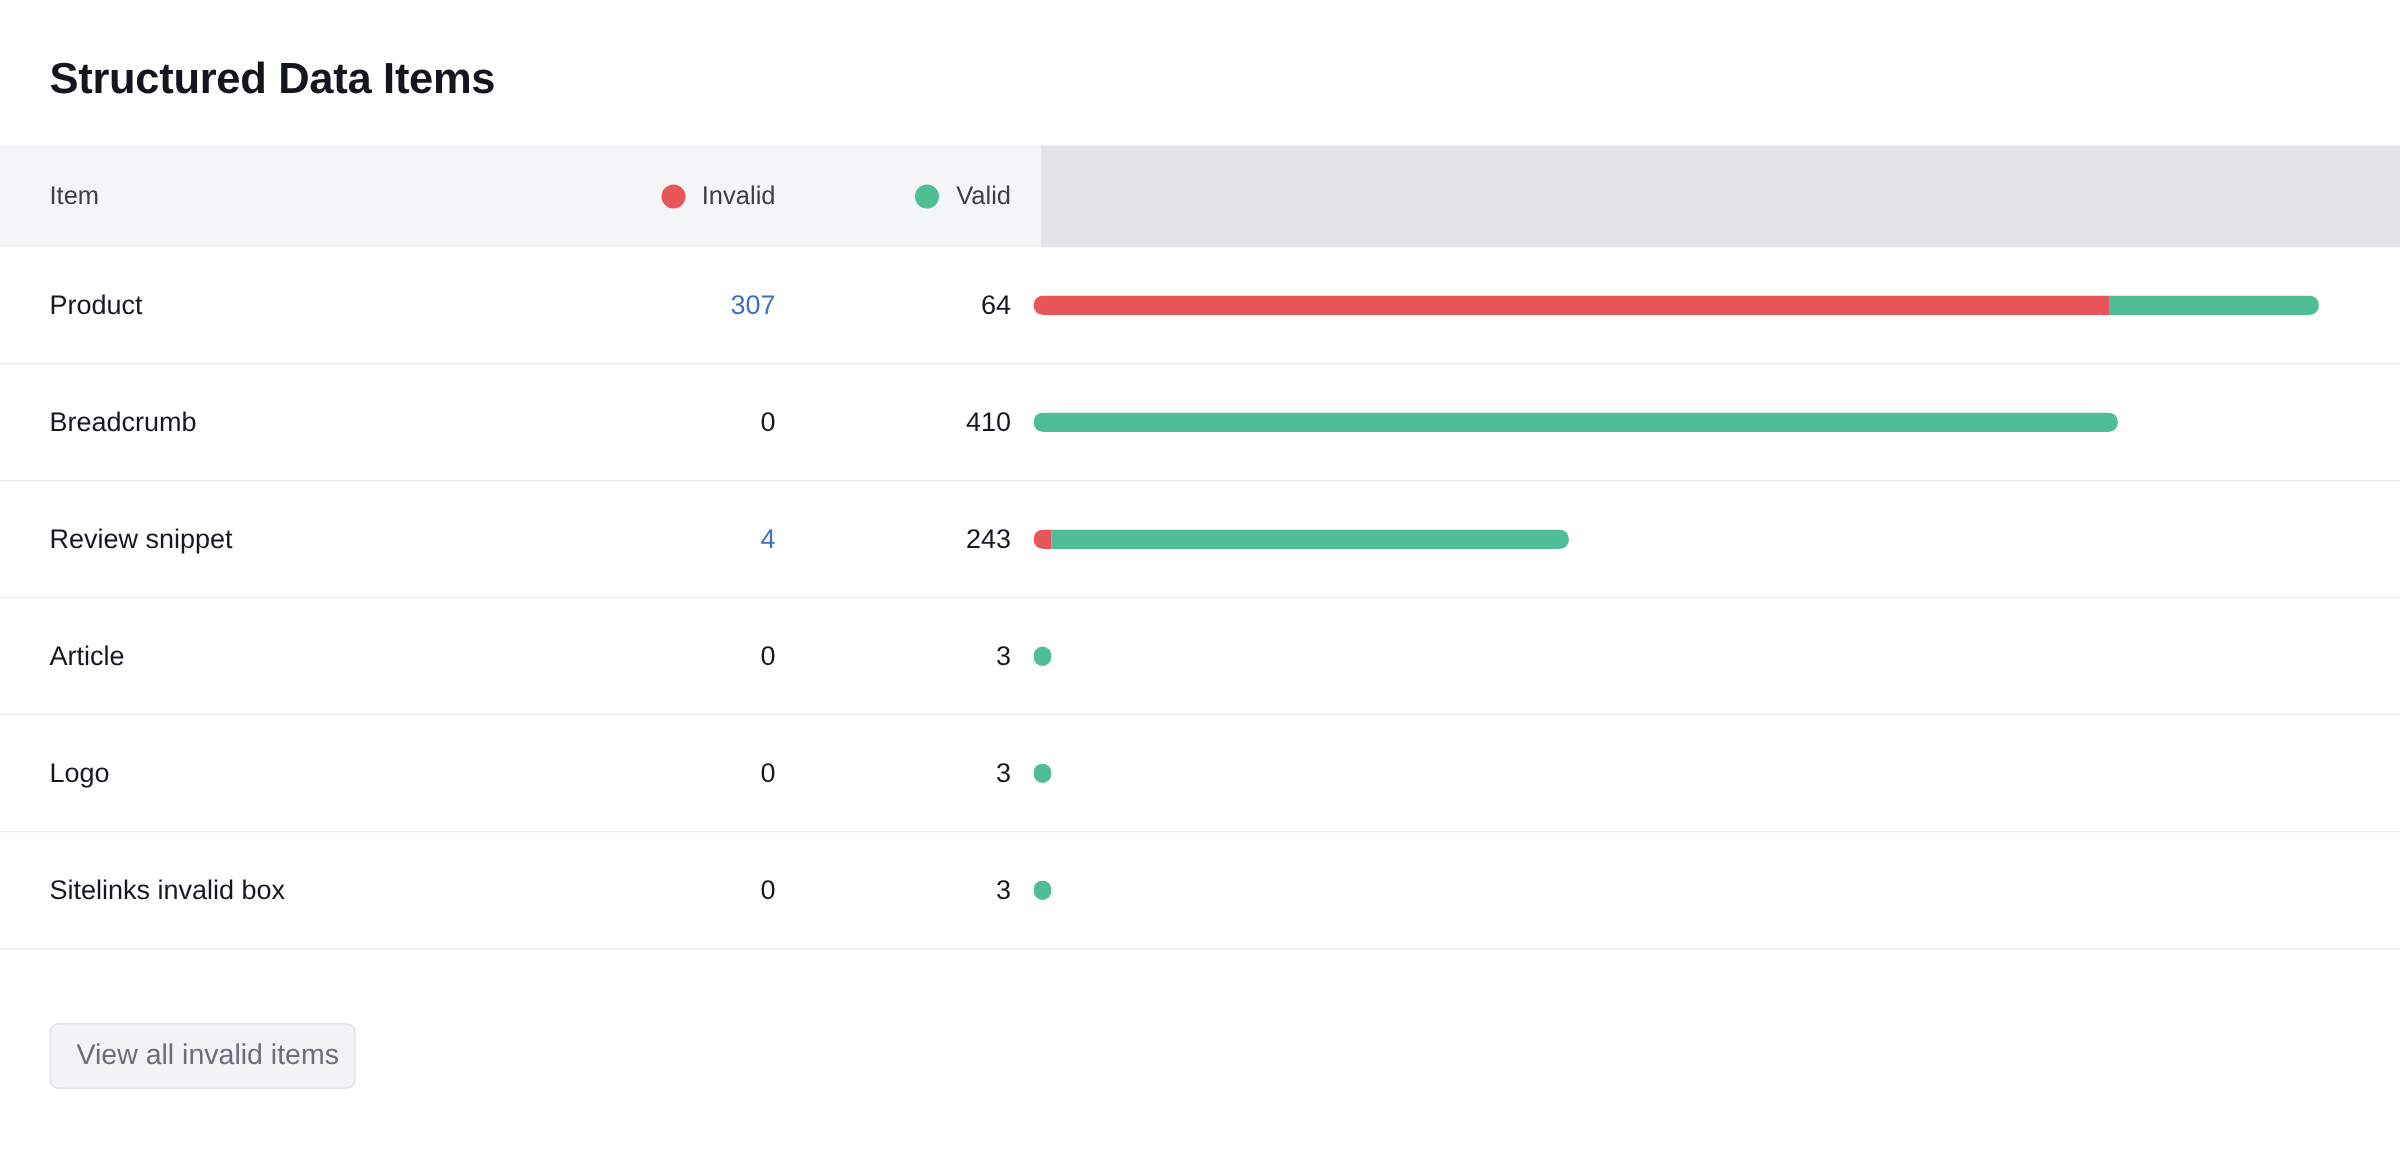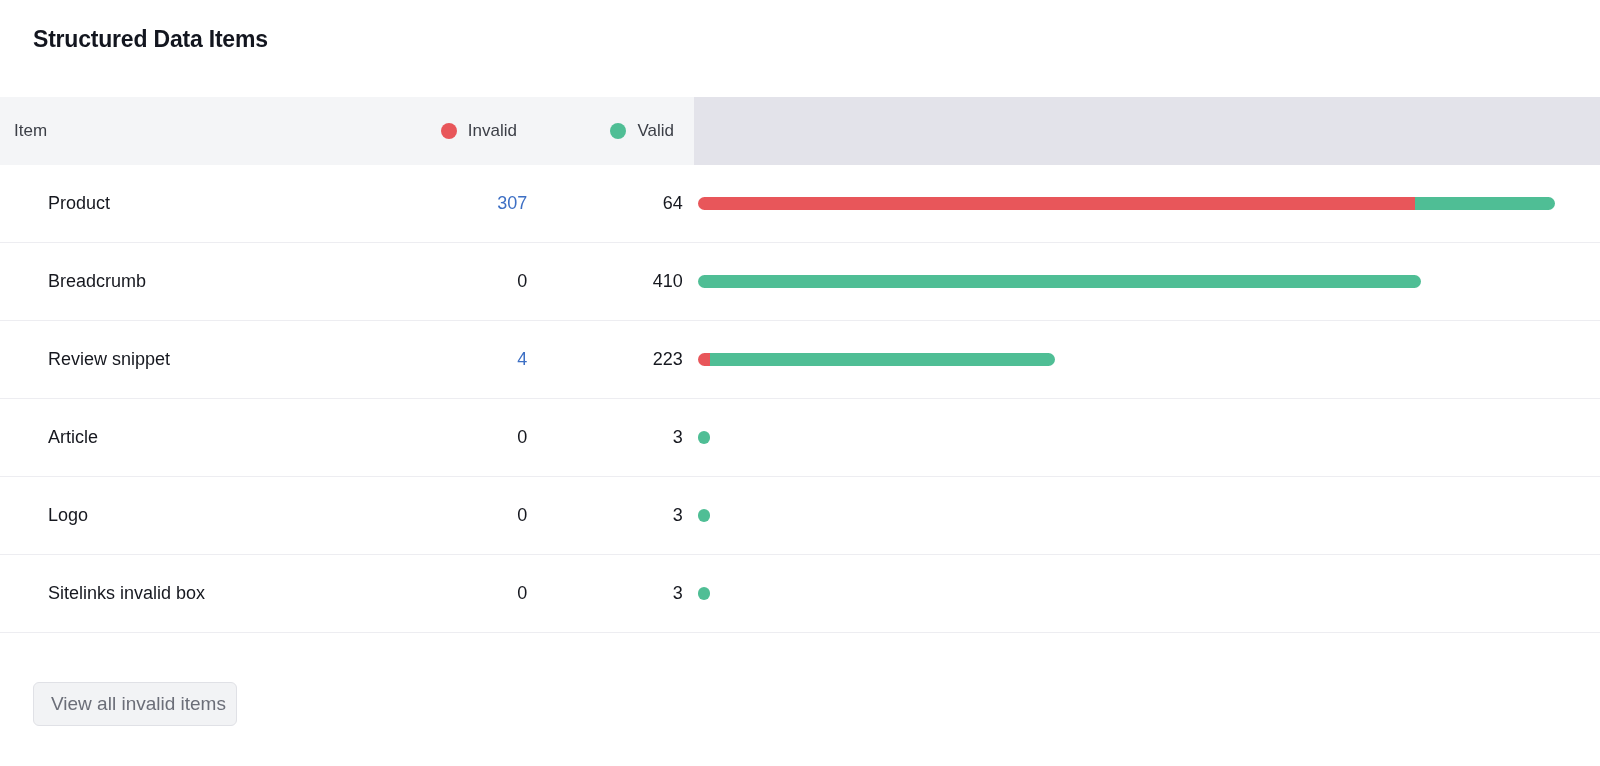--- a/index.html
+++ b/index.html
@@ -16,22 +16,22 @@
     position: relative;
     width: 1600px;
     height: 766px;
     overflow: hidden;
   }
 
   
   .panel-title {
     position: absolute;
     left: 33px;
-    top: 26px;
-    font-size: 23px;
+    top: 37px;
+    font-size: 29px;
     font-weight: bold;
     color: #13161f;
     letter-spacing: -0.2px;
   }
 
   
   .table {
     position: absolute;
     left: 0;
     top: 97px;
@@ -48,21 +48,21 @@
 
   .th-total-bg {
     position: absolute;
     left: 694px;
     top: 0;
     width: 906px;
     height: 68px;
     background: #e3e3ea;
   }
 
-  .col-item   { width: 380px; padding-left: 14px; }
+  .col-item   { width: 380px; padding-left: 33px; }
   .col-inv    { width: 137px; }
   .col-val    { width: 157px; }
   .col-total  { width: 926px; padding-left: 22px; }
 
   .th {
     position: relative;
     z-index: 2;
     font-size: 17px;
     color: #3c3f47;
     display: flex;
@@ -107,21 +107,20 @@
     align-items: center;
     border-bottom: 1px solid #ededf1;
     background: #ffffff;
   }
 
   .cell-item {
     width: 380px;
     padding-left: 33px;
     font-size: 18px;
     color: #16181f;
-    margin-left: 15px;
   }
   .cell-num {
     font-size: 18px;
     color: #16181f;
     text-align: right;
   }
   .cell-inv { width: 137px; }
   .cell-val { width: 157px; }
   .cell-inv.link { color: #3d6fc4; cursor: pointer; }
 
@@ -206,21 +205,21 @@
           <div class="cell-num cell-val">410</div>
           <div class="cell-bar">
             <div class="bar" style="width: 723px;">
               <div class="seg-valid" style="width: 723px;"></div>
             </div>
           </div>
         </div>
         <div class="row">
           <div class="cell-item">Review snippet</div>
           <div class="cell-num cell-inv link">4</div>
-          <div class="cell-num cell-val">223</div>
+          <div class="cell-num cell-val">243</div>
           <div class="cell-bar">
             <div class="bar" style="width: 357px;">
               <div class="seg-invalid" style="width: 12px;"></div>
               <div class="seg-valid" style="width: 345px;"></div>
             </div>
           </div>
         </div>
         <div class="row">
           <div class="cell-item">Article</div>
           <div class="cell-num cell-inv">0</div>

